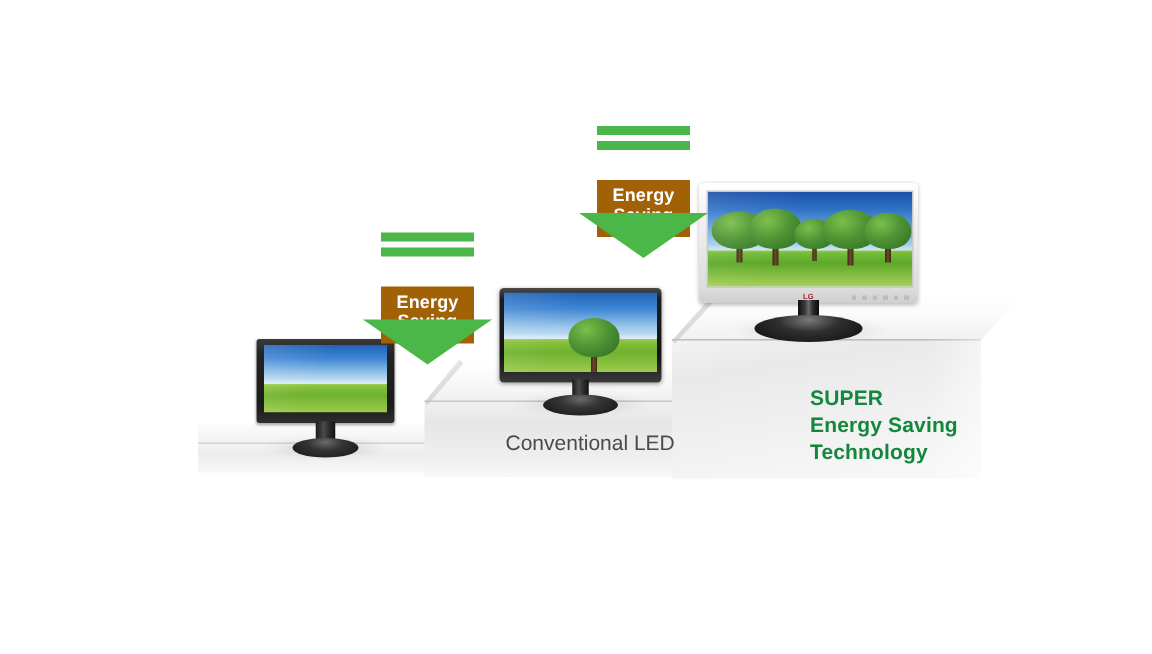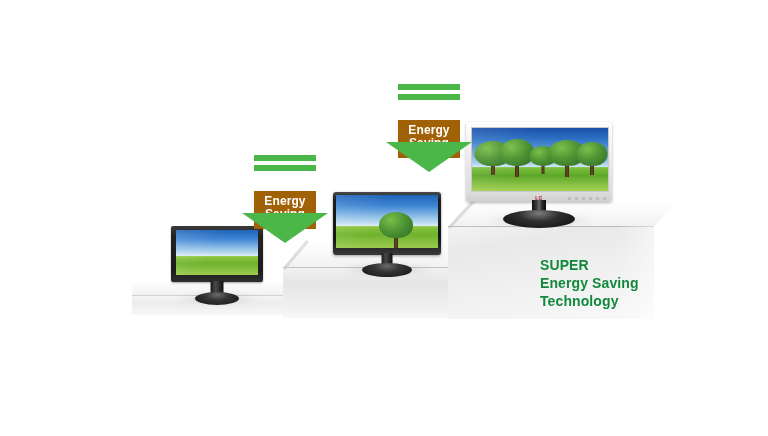--- a/index.html
+++ b/index.html
@@ -272,18 +272,19 @@
         <div>Energy</div>
         <div>Saving</div>
       </div>
     </div>
     <div class="apoint" style="position:absolute;left:0;top:58px;
          border-left:43px solid transparent;border-right:43px solid transparent;
          border-top:30px solid #4cb749;"></div>
   </div>
 
 
+  <div class="caption" style="left:337px;top:287px;font-size:14px;">Conventional LED</div>
 
   <div id="superText" style="left:516px;top:256px;font-size:14px;margin-left:24px;">SUPER
 Energy Saving
 Technology</div>
 
 </div>
 
 </body></html>

